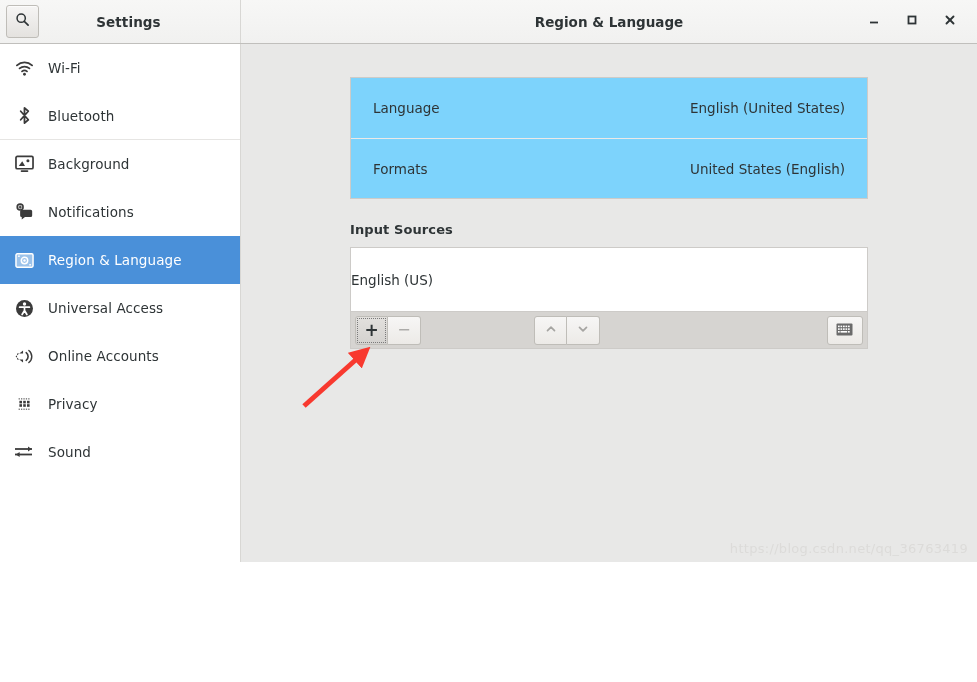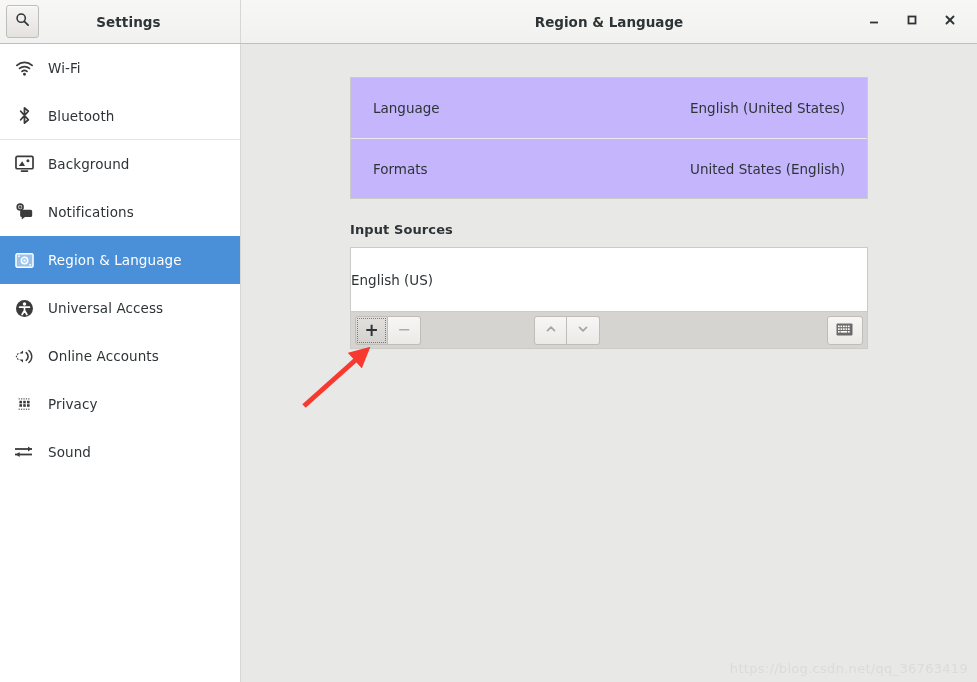--- a/index.html
+++ b/index.html
@@ -7,21 +7,21 @@
     padding: 0;
     width: 977px;
     height: 682px;
     overflow: hidden;
     font-family: "DejaVu Sans", "Liberation Sans", sans-serif;
     background: #ffffff;
   }
   .window {
     position: relative;
     width: 977px;
-    height: 682px;
+    height: 562px;
     display: flex;
     flex-direction: column;
     background: #e8e8e7;
   }
 
   
   .titlebar {
     height: 43px;
     min-height: 43px;
     display: flex;
@@ -148,21 +148,21 @@
     background: #e8e8e7;
     position: relative;
     overflow: hidden;
   }
   .content-inner {
     padding-top: 33px;
   }
   .card {
     width: 518px;
     margin: 0 auto;
-    background: #c4b5fd;
+    background: #7dd3fc;
     border: 1px solid #cdcbc8;
     box-sizing: border-box;
   }
   .card-row {
     height: 60px;
     display: flex;
     align-items: center;
     padding: 0 22px;
     box-sizing: border-box;
     cursor: pointer;

